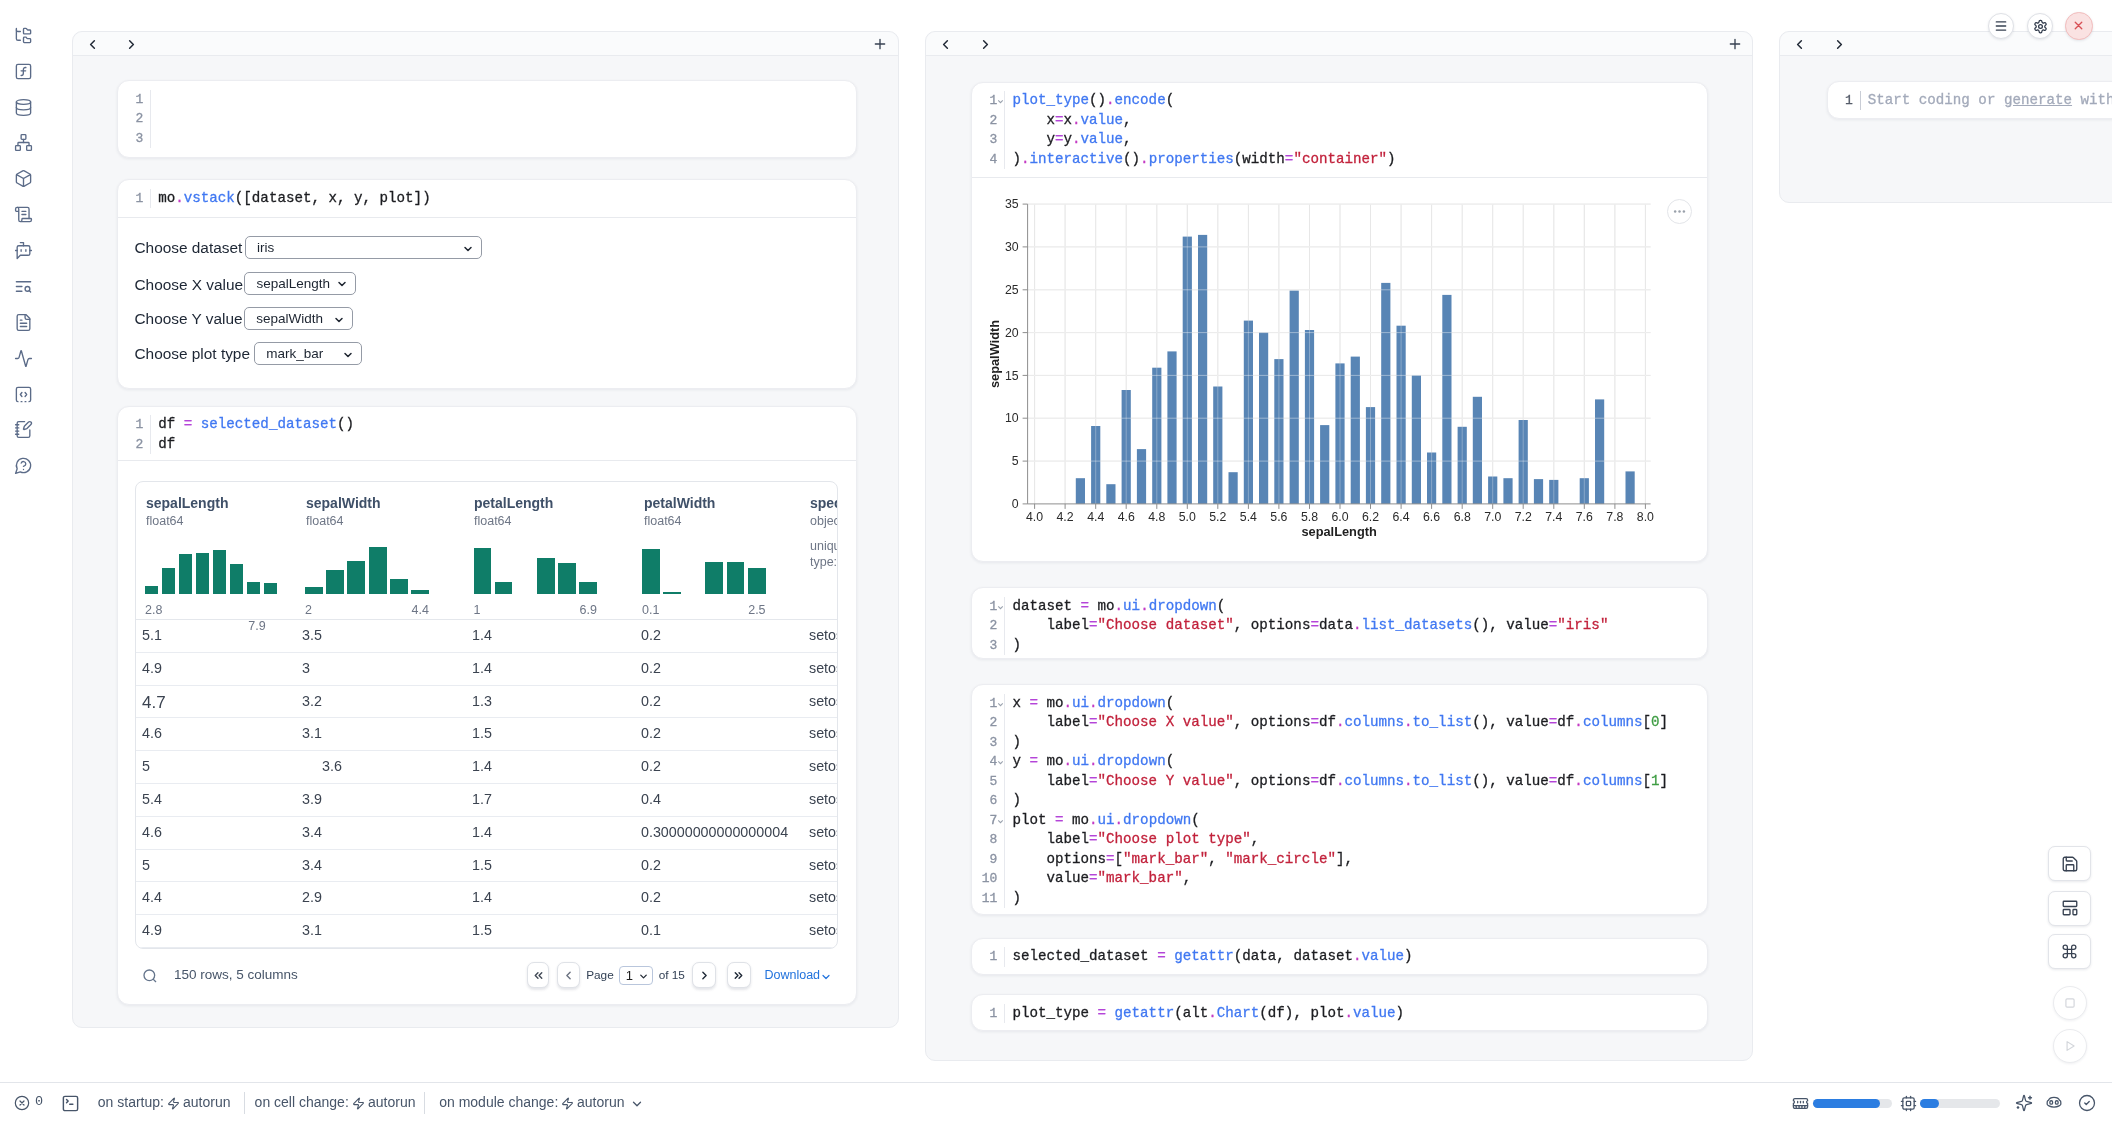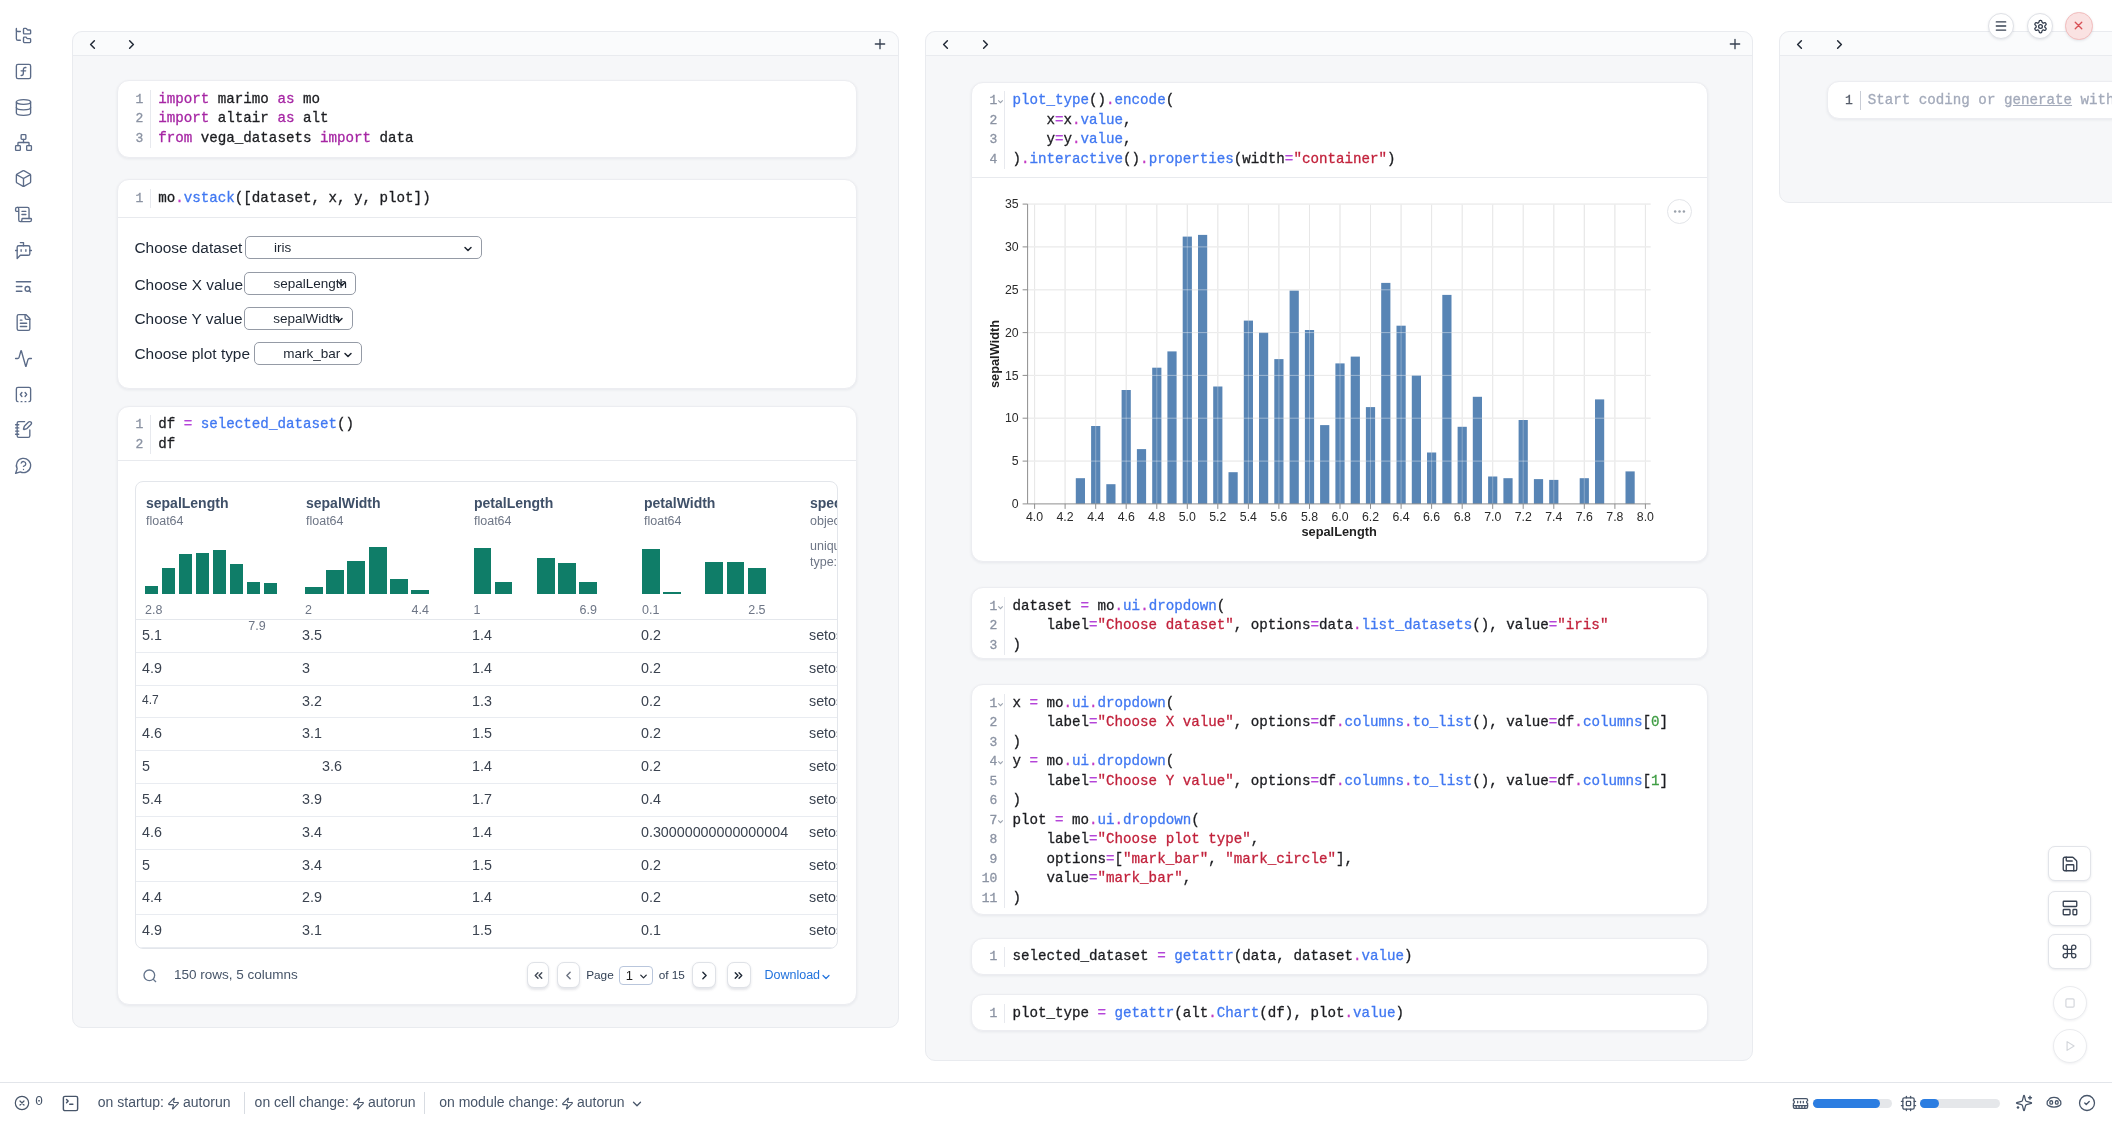--- a/index.html
+++ b/index.html
@@ -17,21 +17,21 @@
   font-size:13px; border-right:1px solid #e7e9ee; white-space:pre; }
 .cd { padding-left:7px; white-space:pre; color:#1c1d21; }
 .kw { color:#a626a4; }
 .op { color:#b445d8; }
 .dt { color:#c43bc4; }
 .fn { color:#4078f2; }
 .st { color:#c2223c; }
 .nm { color:#3f9d44; }
 .divider { position:absolute; left:0; right:0; height:1px; background:#e8eaee; }
 .selbox { position:absolute; height:23px; background:#fff; border:1px solid #959ba6;
-  border-radius:5px; font-size:13.5px; color:#1c2430; line-height:21px; padding-left:28px; }
+  border-radius:5px; font-size:13.5px; color:#1c2430; line-height:21px; padding-left:11px; }
 .selbox svg { position:absolute; right:7px; top:5.5px; }
 .lbl { position:absolute; font-size:15.4px; color:#1d2634; }
 .hbtn { position:absolute; width:23px; height:25.5px; background:#fff; border:1px solid #dfe2e7;
   border-radius:7px; box-shadow:0 1.5px 2.5px rgba(30,40,70,0.12); display:flex;
   align-items:center; justify-content:center; }
 .fbtn { position:absolute; left:2048px; width:43px; height:35px; background:#fff;
   border:1px solid #e2e4e9; border-radius:7px; box-shadow:0 1px 2.5px rgba(30,40,70,0.10);
   display:flex; align-items:center; justify-content:center; }
 .cbtn { position:absolute; left:2053px; width:34px; height:34px; background:#fff;
   border:1px solid #ebecef; border-radius:50%; box-shadow:0 1px 2.5px rgba(30,40,70,0.07);
@@ -138,23 +138,20 @@
     <svg class="abs" style="left:799.8px;top:4.5px" width="16" height="16" viewBox="0 0 24 24" fill="none" stroke="#374151" stroke-width="2" stroke-linecap="round">
         <path d="M12 5v14M5 12h14"></path>
       </svg>
   </div>
   <div id="p1cells">
 <div class="cell" style="left:44.7px;top:48.9px;width:739.5px;height:77.8px;">
 <div class="code">
           <div class="ln">1
 2
 3</div>
-          <div class="cd"><span class="kw">import</span> marimo <span class="kw">as</span> mo
-<span class="kw">import</span> altair <span class="kw">as</span> alt
-<span class="kw">from</span> vega_datasets <span class="kw">import</span> data</div>
         </div>
 </div>
 <div class="cell" style="left:44.7px;top:147.9px;width:739.5px;height:210px;">
 <div class="code">
           <div class="ln">1</div>
           <div class="cd">mo<span class="dt">.</span><span class="fn">vstack</span>([dataset, x, y, plot])</div>
         </div>
 <div class="divider" style="top:36.6px;"></div>
 <div class="lbl" style="left:16.3px;top:59.1px;">Choose dataset</div>
 <div class="selbox" style="left:126.8px;top:56.1px;width:237px;">iris<svg width="12" height="12" viewBox="0 0 24 24" fill="none" stroke="#1f2631" stroke-width="3" stroke-linecap="round" stroke-linejoin="round">
@@ -236,21 +233,21 @@
             <span class="abs" style="left:673px;top:7px;font-size:14.3px;color:#3b4350;">setosa</span>
           </div>
 <div class="abs" style="left:0;top:170.8px;width:703.5px;height:32.8px;border-bottom:1px solid #e9ecf1;">
 <span class="abs" style="left:6px;top:7px;font-size:14.3px;color:#3b4350;">4.9</span>
             <span class="abs" style="left:166px;top:7px;font-size:14.3px;color:#3b4350;">3</span>
             <span class="abs" style="left:336px;top:7px;font-size:14.3px;color:#3b4350;">1.4</span>
             <span class="abs" style="left:505px;top:7px;font-size:14.3px;color:#3b4350;">0.2</span>
             <span class="abs" style="left:673px;top:7px;font-size:14.3px;color:#3b4350;">setosa</span>
           </div>
 <div class="abs" style="left:0;top:203.6px;width:703.5px;height:32.8px;border-bottom:1px solid #e9ecf1;">
-<span class="abs" style="left:6px;top:7px;font-size:12px;color:#3b4350;">4.7</span>
+<span class="abs" style="left:6px;top:7px;font-size:17px;color:#3b4350;">4.7</span>
             <span class="abs" style="left:166px;top:7px;font-size:14.3px;color:#3b4350;text-align:center;">3.2</span>
             <span class="abs" style="left:336px;top:7px;font-size:14.3px;color:#3b4350;">1.3</span>
             <span class="abs" style="left:505px;top:7px;font-size:14.3px;color:#3b4350;">0.2</span>
             <span class="abs" style="left:673px;top:7px;font-size:14.3px;color:#3b4350;">setosa</span>
           </div>
 <div class="abs" style="left:0;top:236.4px;width:703.5px;height:32.8px;border-bottom:1px solid #e9ecf1;">
 <span class="abs" style="left:6px;top:7px;font-size:14.3px;color:#3b4350;">4.6</span>
             <span class="abs" style="left:166px;top:7px;font-size:14.3px;color:#3b4350;">3.1</span>
             <span class="abs" style="left:336px;top:7px;font-size:14.3px;color:#3b4350;">1.5</span>
             <span class="abs" style="left:505px;top:7px;font-size:14.3px;color:#3b4350;">0.2</span>

